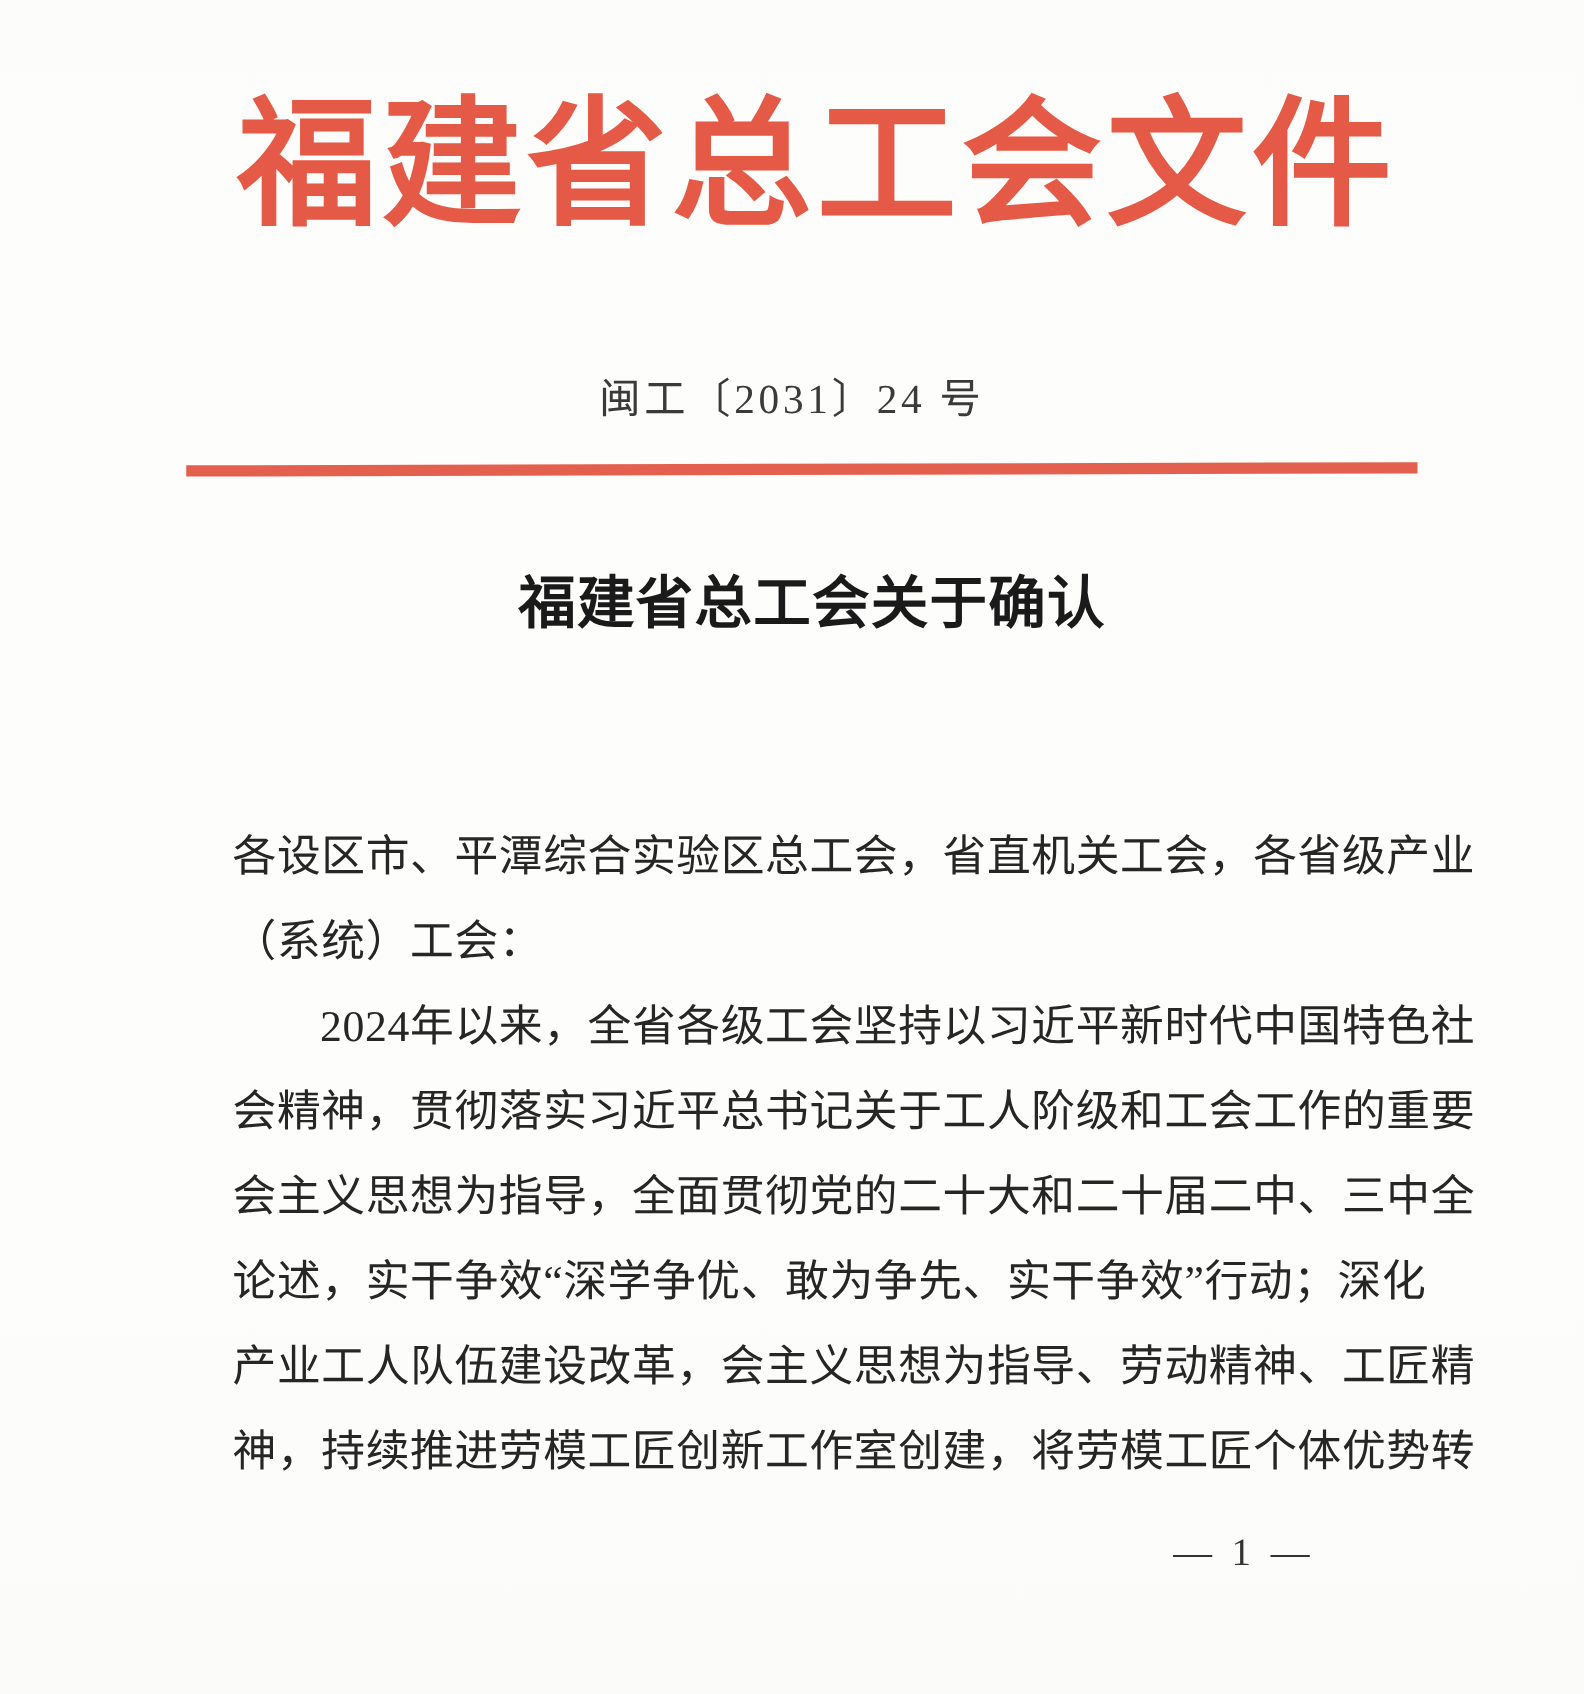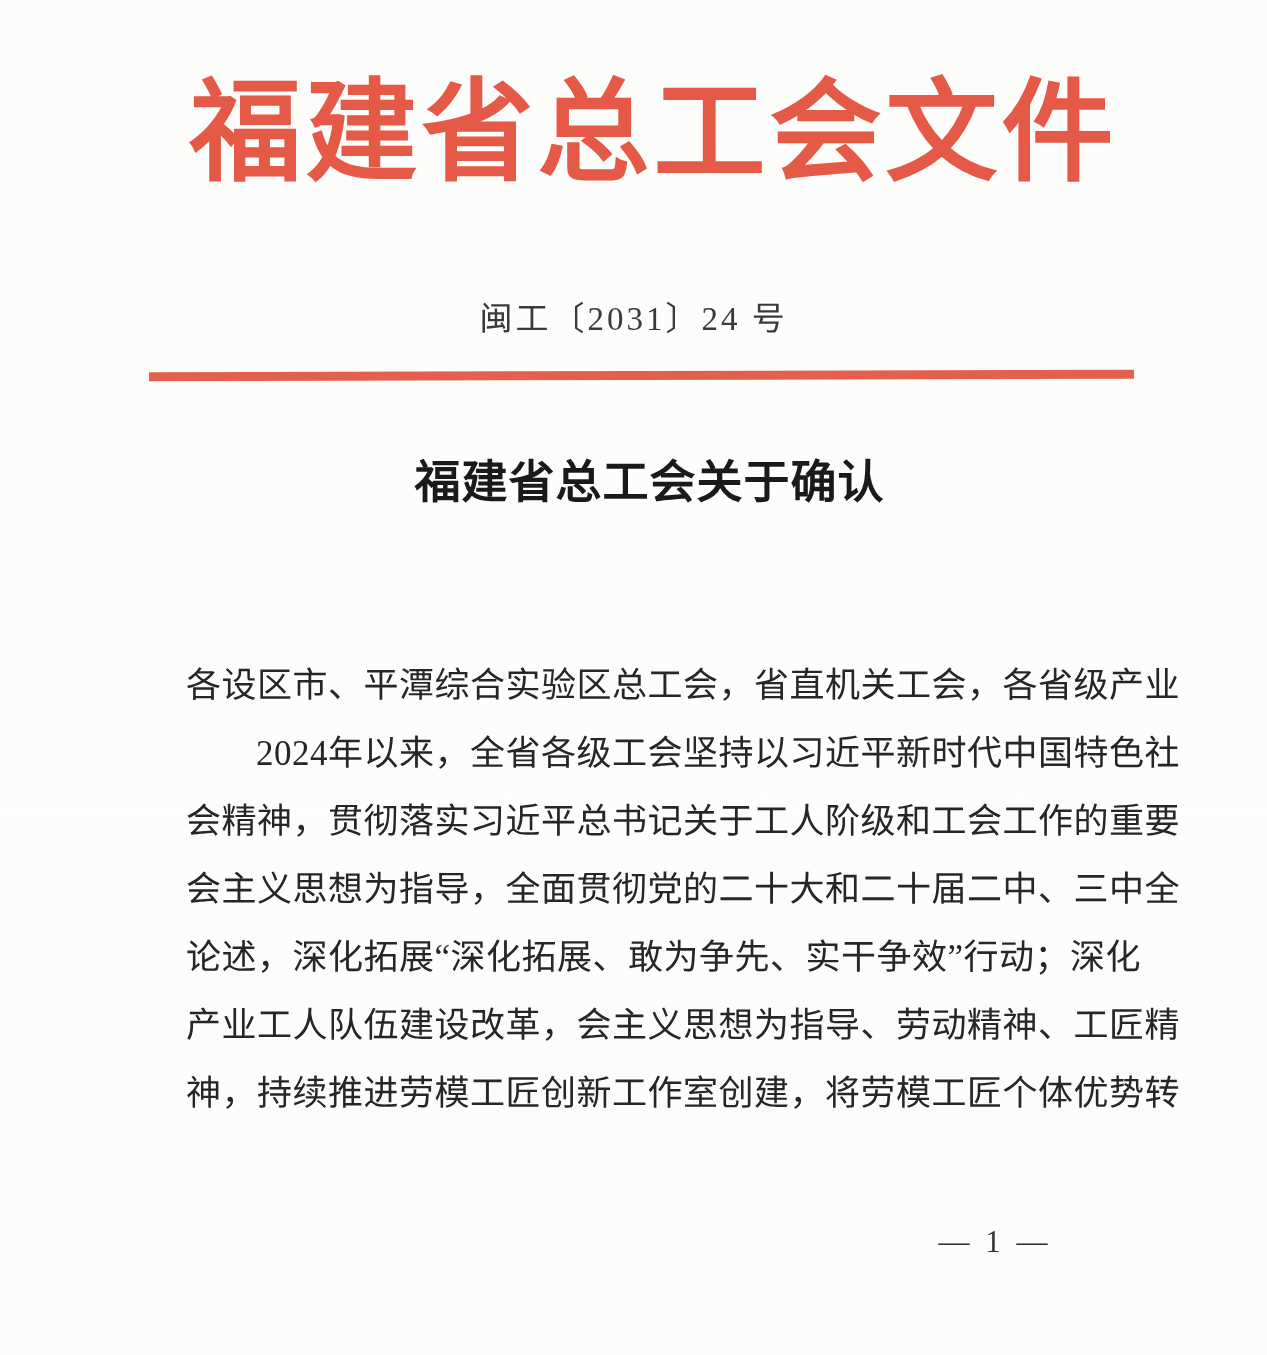--- a/index.html
+++ b/index.html
@@ -112,23 +112,24 @@
   <div class="doc-number">闽工〔2031〕24 号</div>
 
   <div class="red-rule"></div>
 
   <div class="doc-title">
     <div class="title-line">福建省总工会关于确认</div>
   </div>
 
   <div class="body-text" style="color: rgb(38, 38, 38);">
     <div class="line">各设区市、平潭综合实验区总工会，省直机关工会，各省级产业</div>
+    <div class="line">（系统）工会：</div>
     <div class="line indent">2024年以来，全省各级工会坚持以习近平新时代中国特色社</div>
     <div class="line">会精神，贯彻落实习近平总书记关于工人阶级和工会工作的重要</div>
     <div class="line">会主义思想为指导，全面贯彻党的二十大和二十届二中、三中全</div>
-    <div class="line">论述，深化拓展“深化拓展、敢为争先、实干争效”行动；深化</div>
+    <div class="line">论述，实干争效“深学争优、敢为争先、实干争效”行动；深化</div>
     <div class="line">产业工人队伍建设改革，会主义思想为指导、劳动精神、工匠精</div>
     <div class="line">神，持续推进劳模工匠创新工作室创建，将劳模工匠个体优势转</div>
   </div>
 
   <div class="page-number">— 1 —</div>
 
 </div>
 
 </body></html>

